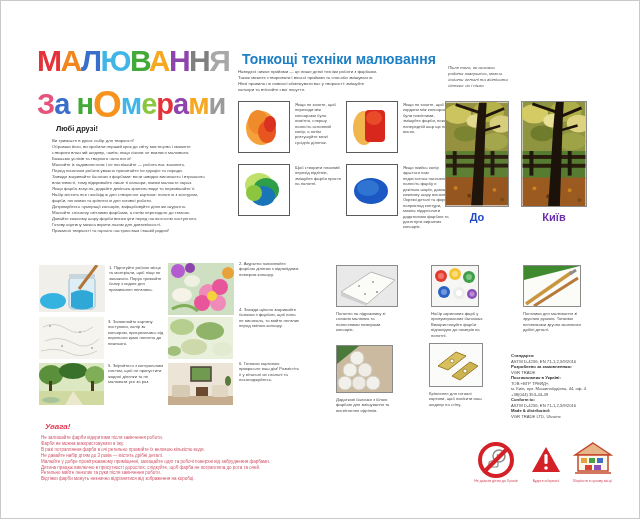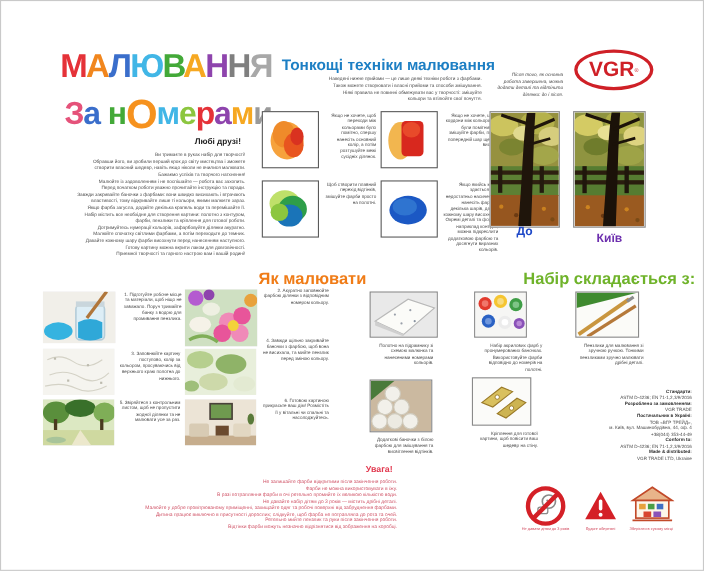--- a/index.html
+++ b/index.html
@@ -1,35 +1,35 @@
 <!DOCTYPE html>
 <html><head>
 <meta charset="utf-8">
 <style>
   html,body{margin:0;padding:0;background:#ffffff;}
   #page{position:relative;width:640px;height:519px;background:#fff;
         border:1px solid #c9c9c9;box-sizing:border-box;overflow:hidden;
         font-family:"Liberation Sans",sans-serif;}
-  .abs{position:absolute;text-align:right;}
+  .abs{position:absolute;}
   
   #title{left:36px;top:44px;width:210px;line-height:32px;font-weight:bold;}
   #title .row1 span{font-size:30px;letter-spacing:-1.5px;font-weight:bold;}
   #title .row2{margin-top:6px;}
   #title .row2 span{font-size:29px;letter-spacing:-1px;font-weight:bold;}
   #title span.big{font-size:37px;vertical-align:-3px;}
   
   .t4{font-size:4.3px;line-height:6px;color:#4b4b4b;}
   .t4 .ln{white-space:normal;}
   .cap{font-size:4.2px;line-height:5.4px;color:#4b4b4b;}
   .b{font-weight:bold;color:#333;}
   h2,h3{margin:4px;padding:0;}
   .h-blue{color:#1d7fc4;font-size:14px;font-weight:bold;}
   .h-orange{color:#f07c17;font-size:15px;font-weight:bold;}
   .h-green{color:#6fb32a;font-size:15px;font-weight:bold;}
-  .h-red{color:#e23a50;font-size:8px;font-weight:bold;}
+  .h-red{color:#e23a50;font-size:8px;font-weight:bold;font-style:italic;}
   .h-dark{color:#222;font-size:7.5px;font-weight:bold;}
   
   .swatchbox{position:absolute;width:52px;height:52px;border:1.5px solid #5a5a5a;background:#fff;box-sizing:border-box;}
   .photo{position:absolute;border:1px solid #8a8a8a;box-sizing:border-box;overflow:hidden;background:#eee;}
   .noborder{border:none;}
   svg{display:block;}
   
   #logo{left:521px;top:44px;width:72px;height:37px;border:3px solid #cf2027;border-radius:50%/50%;
         display:flex;align-items:center;justify-content:center;box-sizing:border-box;}
   #logo .vgr{color:#cf2027;font-size:19px;font-weight:900;letter-spacing:0px;}
@@ -47,21 +47,21 @@
 </head>
 <body>
 
 <div id="page">
 
   <div class="abs" id="title">
     <div class="row1"><span style="color: rgb(229, 50, 56);">М</span><span style="color: rgb(241, 134, 29);">А</span><span style="color: rgb(58, 110, 203);">Л</span><span style="color: rgb(65, 182, 230);">Ю</span><span style="color: rgb(67, 169, 56);">В</span><span style="color: rgb(246, 168, 33);">А</span><span style="color: rgb(142, 68, 173);">Н</span><span style="color: rgb(127, 127, 127);">Н</span><span style="color: rgb(168, 168, 168);">Я</span></div>
     <div class="row2"><span style="color: rgb(229, 82, 122);">З</span><span style="color: rgb(58, 110, 203);">а</span><span style="color: rgb(0, 0, 0);"> </span><span style="color: rgb(67, 169, 56);">н</span><span class="big" style="color: rgb(246, 146, 30);">О</span><span style="color: rgb(65, 182, 230);">м</span><span style="color: rgb(140, 198, 63);">е</span><span style="color: rgb(229, 50, 56);">р</span><span style="color: rgb(142, 68, 173);">а</span><span style="color: rgb(246, 168, 33);">м</span><span style="color: rgb(154, 154, 154);">и</span></div>
   </div>
 
-  <div class="abs" style="left:24px;top:119px;width:198px;">
+  <div class="abs" style="left:51px;top:119px;width:198px;">
     <h3 class="h-dark">Любі друзі!</h3>
     <div class="t4" style="margin-top:5px;">
         <div class="ln">Ви тримаєте в руках набір для творчості!</div>
         <div class="ln">Обравши його, ви зробили перший крок до світу мистецтва і зможете</div>
         <div class="ln">створити власний шедевр, навіть якщо ніколи не вчилися малювати.</div>
         <div class="ln">Бажаємо успіхів та творчого натхнення!</div>
         <div class="ln">Малюйте із задоволенням і не поспішайте — робота вас захопить.</div>
         <div class="ln">Перед початком роботи уважно прочитайте інструкцію та поради.</div>
         <div class="ln">Завжди закривайте баночки з фарбами: вони швидко висихають і втрачають</div>
         <div class="ln">властивості, тому відкривайте лише ті кольори, якими малюєте зараз.</div>
@@ -116,24 +116,20 @@
 
     <div class="swatchbox" style="left:108px;top:117px;">
       <svg width="49" height="49" viewBox="0 0 49 49">
         <ellipse cx="24" cy="26" rx="17" ry="13" fill="#1b58c4"></ellipse>
         <ellipse cx="21" cy="23" rx="11" ry="8" fill="#2f74d0"></ellipse>
       </svg>
     </div>
     <div class="cap" style="position:absolute;left:165px;top:118px;width:50px;">Якщо якийсь колір здається вам недостатньо насиченим, нанесіть фарбу в декілька шарів, даючи кожному шару висохнути. Окремі деталі та форми, наприклад контури, можна підкреслити додатковою фарбою та досягнути виразних кольорів.</div>
   </div>
 
-  <div class="abs" id="logo">
-    <span class="vgr">VGR</span>
-      <span class="reg">®</span>
-  </div>
 
   <div class="abs t4" style="left:447px;top:64px;width:64px;font-style:italic;">
       <div class="ln">Після того, як основна</div>
       <div class="ln">робота завершена, можна</div>
       <div class="ln">додати деталі та відтінити</div>
       <div class="ln">ділянки: до і після.</div>
     </div>
 
   <div class="photo" style="left:444px;top:100px;width:64px;height:106px;">
     <svg width="62" height="104" viewBox="0 0 64 106">
@@ -179,25 +175,24 @@
       <circle cx="12" cy="88" r="2" fill="#cd8420"></circle>
         <circle cx="26" cy="96" r="2" fill="#6b3a12"></circle>
       <circle cx="48" cy="90" r="2" fill="#cd8420"></circle>
         <circle cx="58" cy="100" r="2" fill="#7a4a16"></circle>
       <path d="M34,0 C30,30 30,60 26,106 L38,106 C40,60 40,30 42,0 Z" fill="#1b1209"></path>
       <path d="M34,10 L10,2" stroke="#1b1209" stroke-width="3"></path>
       <path d="M36,16 L60,6" stroke="#1b1209" stroke-width="3"></path>
       <path d="M35,30 L56,24" stroke="#1b1209" stroke-width="2.5"></path>
     </svg>
   </div>
-  <div class="abs ba-label" style="left:444px;top:204px;width:64px;color:#1f49c8;">До</div>
+  <div class="abs ba-label" style="left:444px;top:210px;width:64px;color:#1f49c8;">До</div>
   <div class="abs ba-label" style="left:520px;top:210px;width:66px;color:#6d2fae;">Київ</div>
 
   <div class="abs" style="left:36px;top:240px;width:300px;height:175px;">
-    <h2 class="h-orange">Як малювати</h2>
 
     <div class="photo noborder" style="left:2px;top:24px;width:66px;height:47px;">
       <svg width="66" height="47" viewBox="0 0 66 47">
         <rect width="66" height="47" fill="#f1efe9"></rect>
         <ellipse cx="14" cy="36" rx="13" ry="8" fill="#35b3e0"></ellipse>
         <rect x="30" y="12" width="26" height="32" rx="4" fill="#ddeef6" stroke="#b5cdd9" stroke-width="1.5"></rect>
         <path d="M32,28 Q43,22 54,28 L54,42 Q43,47 32,42 Z" fill="#2fa8d8"></path>
         <rect x="30" y="9" width="26" height="5" fill="#c9d6dc"></rect>
         <path d="M58,0 L40,24" stroke="#b0763a" stroke-width="3"></path>
       </svg>
@@ -271,21 +266,20 @@
         <rect x="4" y="22" width="18" height="12" rx="2" fill="#d8cbb4"></rect>
         <rect x="44" y="22" width="16" height="12" rx="2" fill="#e2d7c2"></rect>
         <rect x="28" y="24" width="12" height="9" fill="#6b4a2f"></rect>
         <ellipse cx="60" cy="18" rx="3" ry="5" fill="#5a7a3a"></ellipse>
       </svg>
     </div>
     <div class="cap" style="position:absolute;left:202px;top:120px;width:60px;">6. Готовою картиною прикрасьте ваш дім! Розмістіть її у вітальні чи спальні та насолоджуйтесь.</div>
   </div>
 
   <div class="abs" style="left:335px;top:240px;width:300px;height:200px;">
-    <h2 class="h-green">Набір складається з:</h2>
 
     <div class="photo" style="left:0;top:24px;width:62px;height:42px;">
       <svg width="60" height="40" viewBox="0 0 60 40">
         <rect width="60" height="40" fill="#e9e9e9"></rect>
         <polygon points="4,26 34,6 58,14 30,38" fill="#fbfbf8" stroke="#b8b8b8" stroke-width="1"></polygon>
         <polygon points="4,26 30,38 30,40 4,30" fill="#cfcfcf"></polygon>
         <circle cx="22" cy="20" r="1" fill="#9aa0aa"></circle>
           <circle cx="36" cy="16" r="1" fill="#9aa0aa"></circle>
         <circle cx="40" cy="26" r="1" fill="#8892a0"></circle>
           <circle cx="28" cy="28" r="1" fill="#9aa0aa"></circle>

